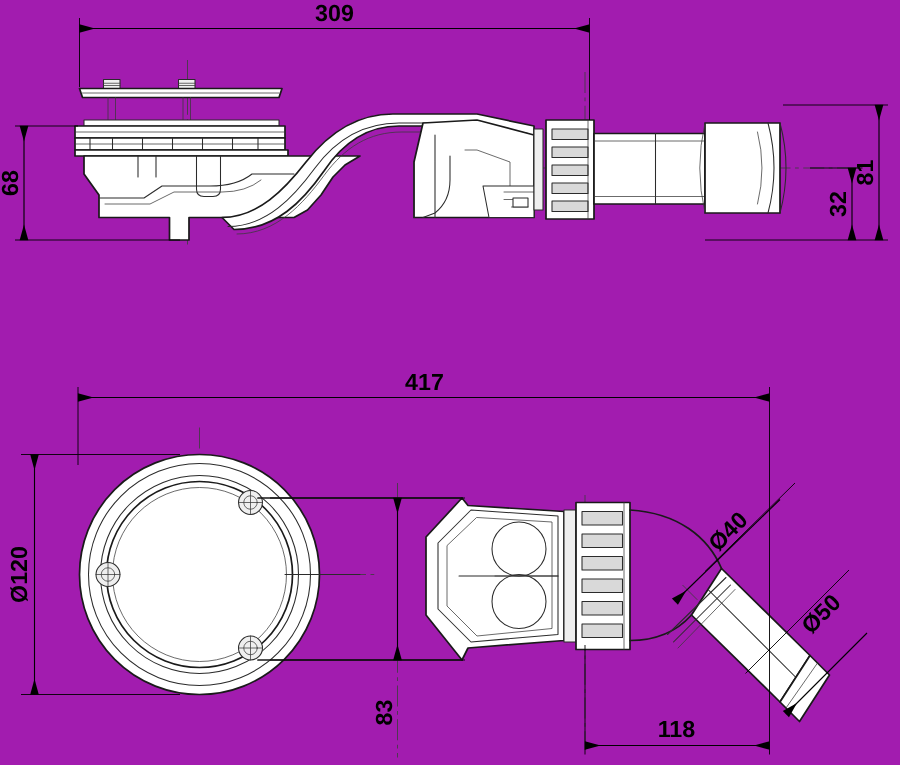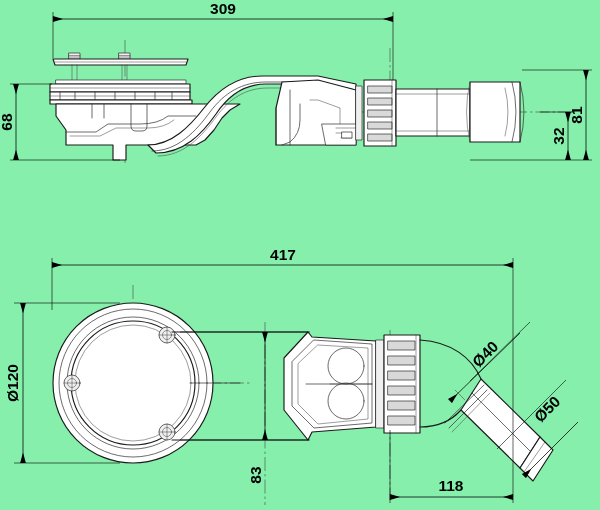--- a/index.html
+++ b/index.html
@@ -10,21 +10,21 @@
   body {
     width: 600px;
     height: 510px;
     font-family: "Liberation Sans", sans-serif;
     overflow: hidden;
   }
   #drawing-root {
     position: relative;
     width: 600px;
     height: 510px;
-    background: #86efac;
+    background: #a21caf;
     text-decoration: underline;
   }
   svg.sheet {
     display: block;
     width: 600px;
     height: 510px;
   }
   
   .obj      { fill: none; stroke: #1a1a1a; stroke-width: 1.15; stroke-linejoin: round; stroke-linecap: round; }
   .obj-thin { fill: none; stroke: #2b2b2b; stroke-width: 0.7;  stroke-linejoin: round; stroke-linecap: round; }

